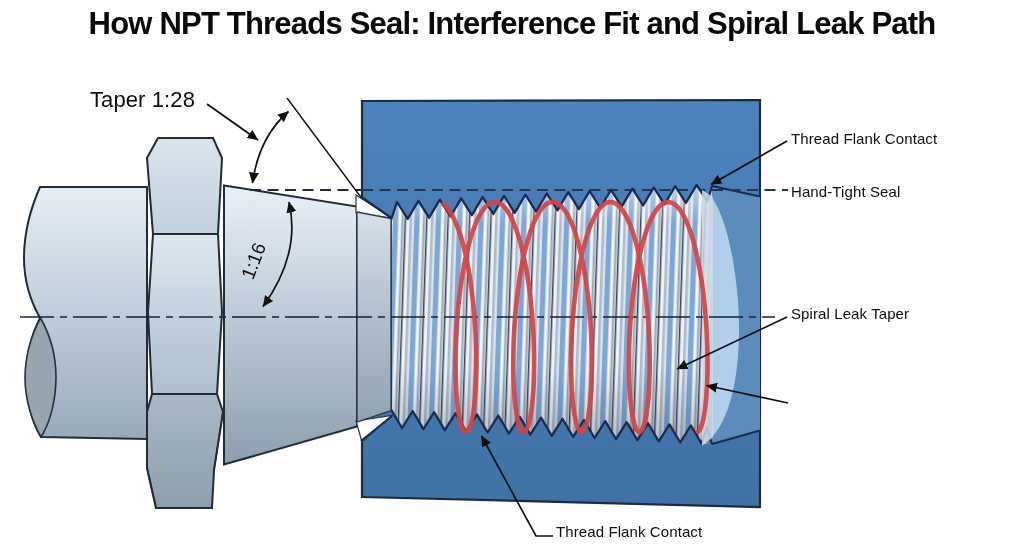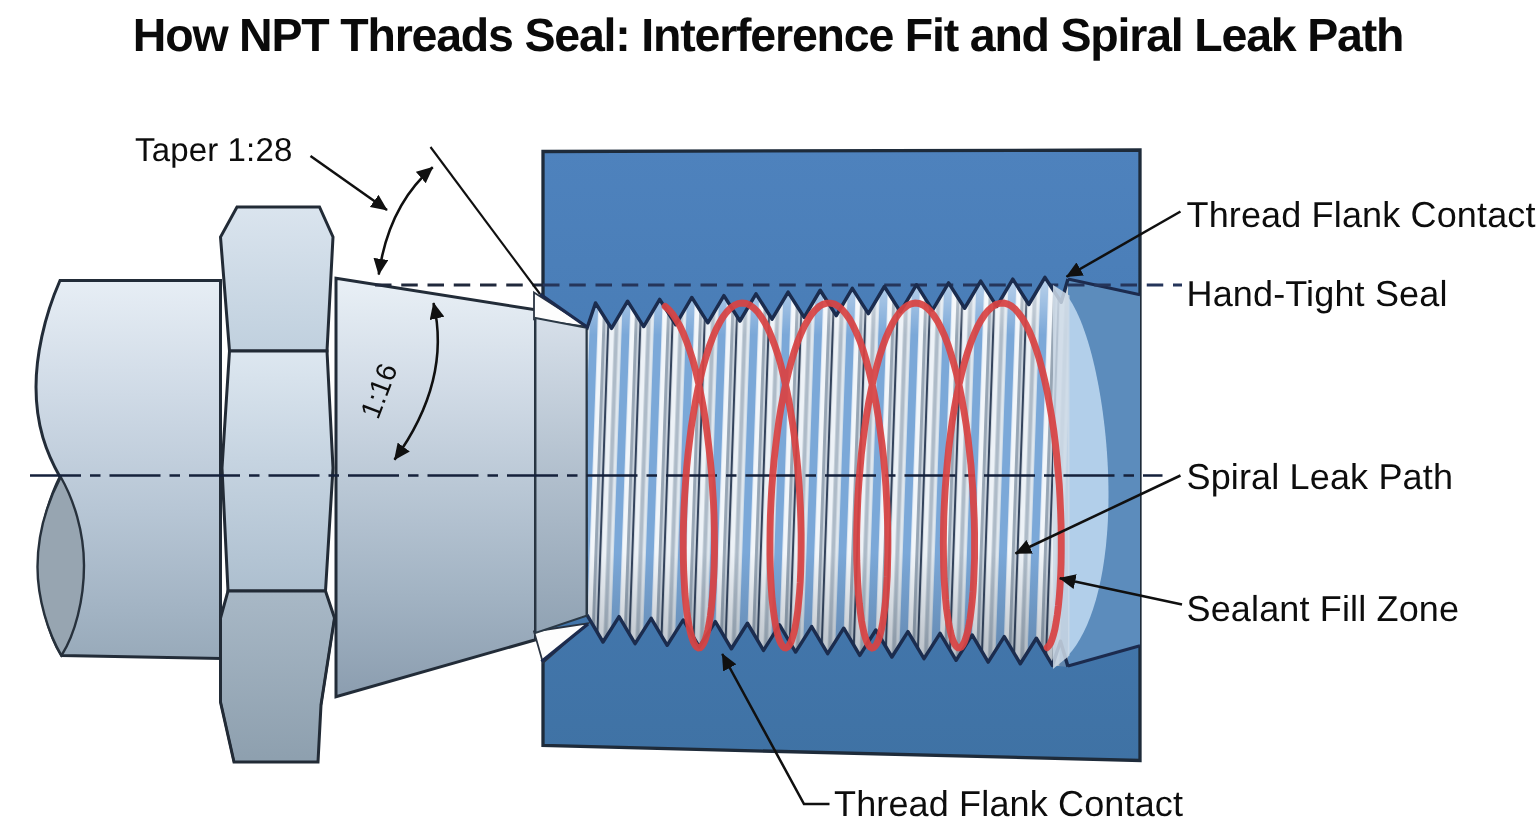--- a/index.html
+++ b/index.html
@@ -1,21 +1,21 @@
 <!DOCTYPE html>
 <html><head>
 <meta charset="utf-8">
 <style>
   html,body{margin:0;padding:0;background:#ffffff;}
   #stage{position:relative;width:1024px;height:559px;background:#ffffff;overflow:hidden;
          font-family:"Liberation Sans",sans-serif;}
   #drawing{position:absolute;left:0;top:0;}
   .title{position:absolute;left:0;top:6px;width:1024px;text-align:center;
          font-size:31px;font-weight:bold;color:#0a0a0a;letter-spacing:-0.8px;white-space:nowrap;}
-  .lbl{position:absolute;font-size:24px;color:#0d0d0d;white-space:nowrap;letter-spacing:.1px;}
+  .lbl{position:absolute;font-size:15px;color:#0d0d0d;white-space:nowrap;letter-spacing:.1px;}
   .lbl-taper{left:90px;top:87px;font-size:22px;}
   .lbl-ratio{left:228px;top:250px;width:52px;text-align:center;font-size:19px;
              transform:rotate(-69deg);transform-origin:50% 50%;}
   .lbl-flank-top{left:791px;top:130px;}
   .lbl-handtight{left:791px;top:183px;}
   .lbl-spiral{left:791px;top:305px;}
   .lbl-sealant{left:791px;top:393px;}
   .lbl-flank-bottom{left:556px;top:523px;}
 </style>
 </head>
@@ -147,16 +147,15 @@
       <line x1="788" y1="403" x2="706.5" y2="385.5" stroke-width="1.7" marker-end="url(#ah)"></line>
       <path d="M553,536 L536,536 L481.5,436" stroke-width="1.7" marker-end="url(#ah)"></path>
     </g>
   </svg>
 
   <div class="title">How NPT Threads Seal: Interference Fit and Spiral Leak Path</div>
   <div class="lbl lbl-taper">Taper 1:28</div>
   <div class="lbl lbl-ratio">1:16</div>
   <div class="lbl lbl-flank-top">Thread Flank Contact</div>
   <div class="lbl lbl-handtight">Hand-Tight Seal</div>
-  <div class="lbl lbl-spiral">Spiral Leak Path</div>
-  <div class="lbl lbl-sealant">Sealant Fill Zone</div>
+  <div class="lbl lbl-spiral">Spiral Leak Taper</div>
   <div class="lbl lbl-flank-bottom">Thread Flank Contact</div>
 </div>
 
 </body></html>

